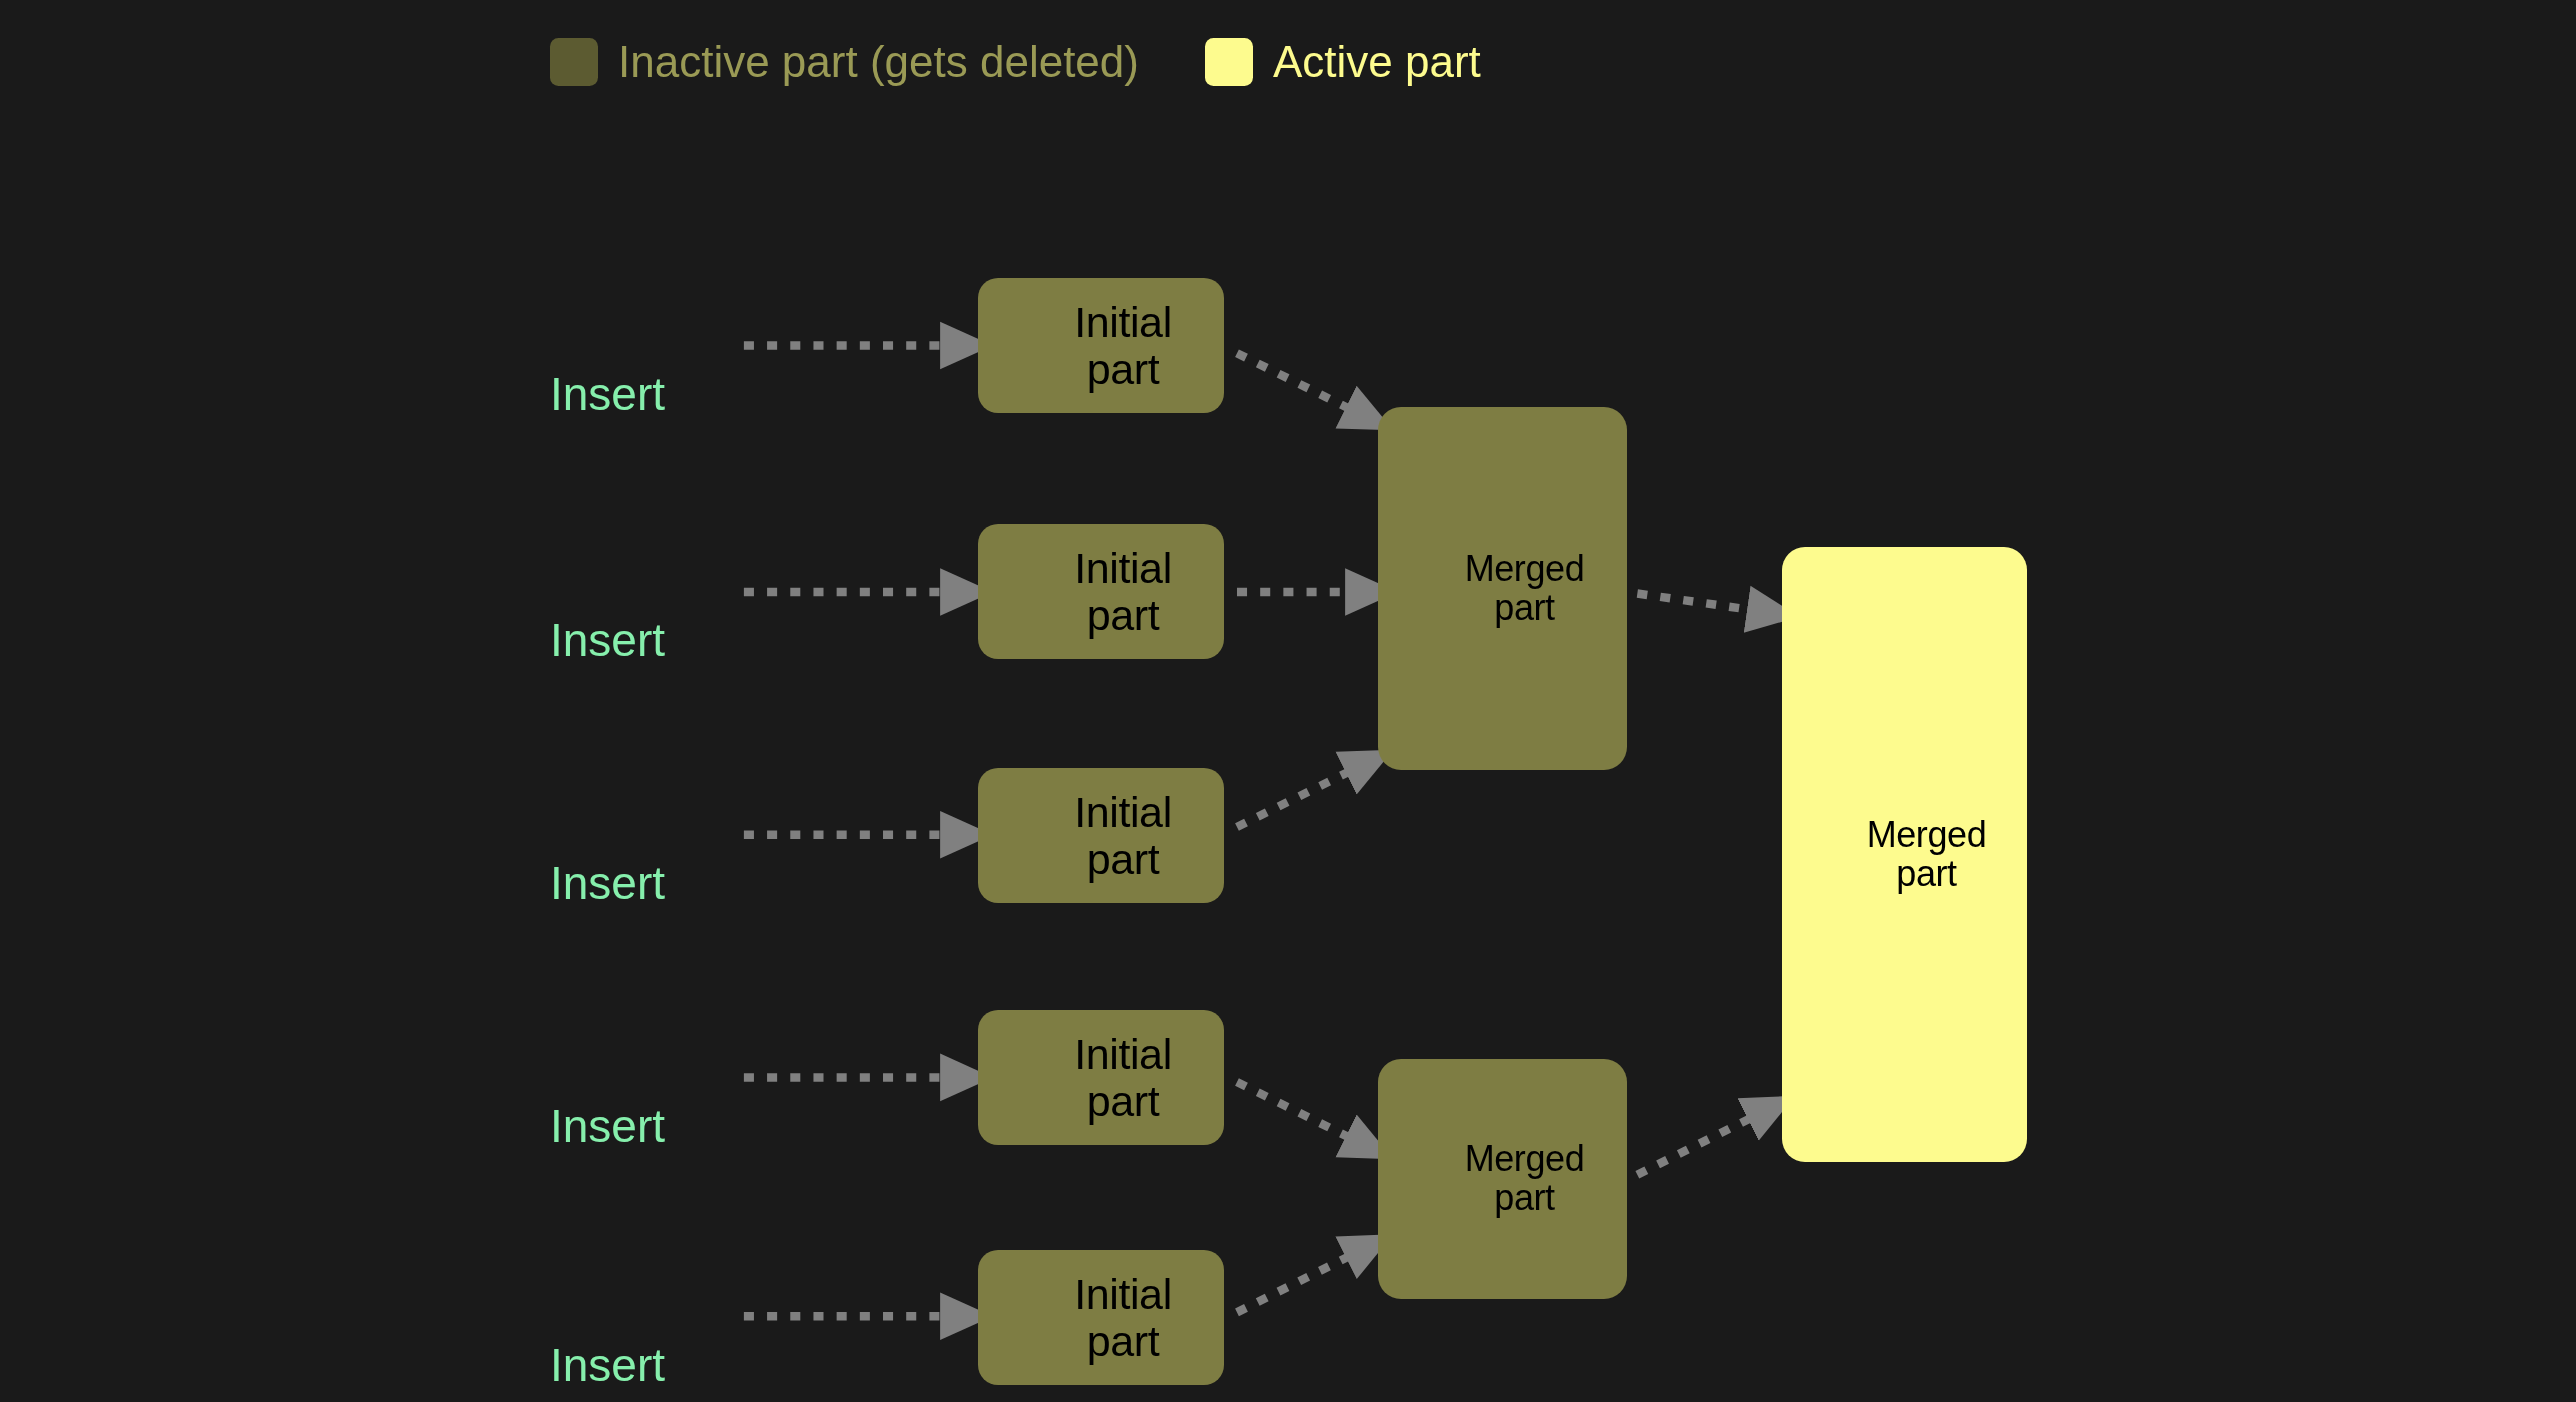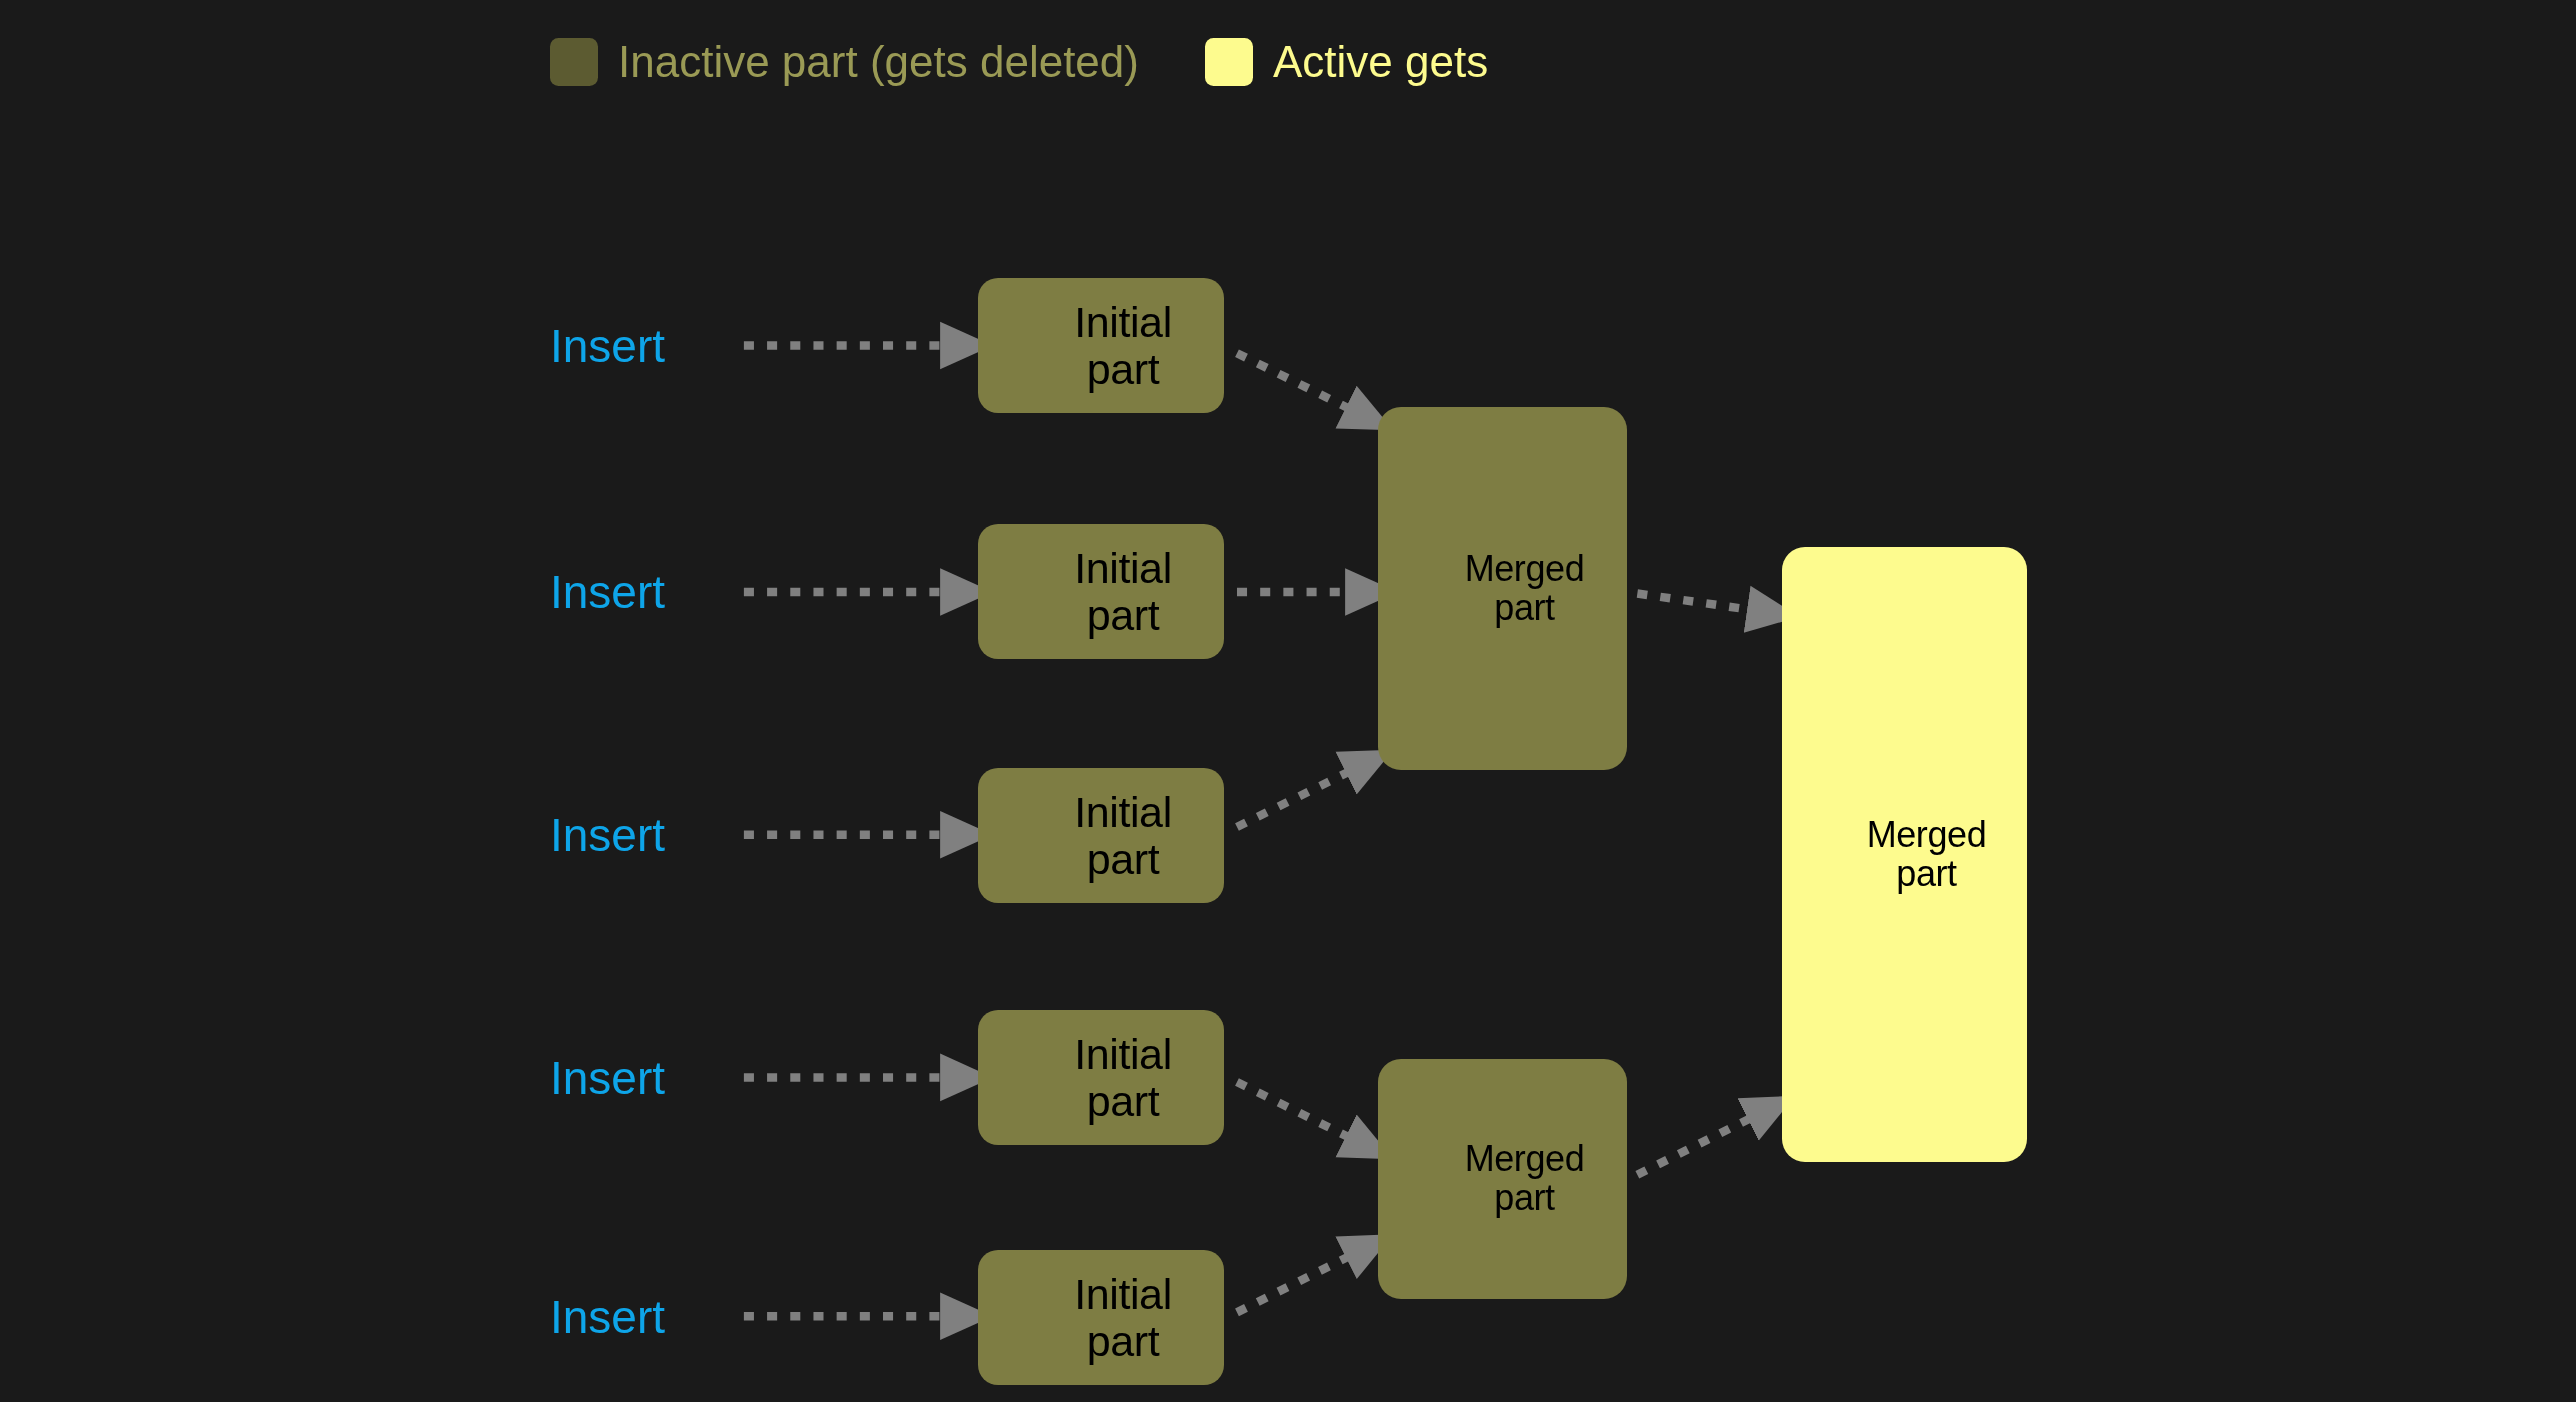--- a/index.html
+++ b/index.html
@@ -78,41 +78,42 @@
     letter-spacing: -0.4px;
     white-space: pre-line;
     padding-left: 44px;
   }
   .node.inactive { background: #7e7d43; }
   .node.active   { background: #fdfb8e; }
   .node.big      { font-size: 36px; border-radius: 23px; }
 
   .insert-label {
     position: absolute;
-    color: #0ea5e9;
+    color: #86efac;
     font-size: 46px;
     line-height: 1;
     white-space: nowrap;
     transform: translateY(-50%);
+    margin-top: 48px;
   }
 </style>
 </head>
 <body>
 
 <div id="stage">
 
   <div class="legend">
     <div class="legend-item">
       <span class="legend-swatch inactive"></span>
       <span class="legend-label inactive">Inactive part (gets deleted)</span>
     </div>
     <span class="legend-gap"></span>
     <div class="legend-item">
       <span class="legend-swatch active"></span>
-      <span class="legend-label active">Active gets</span>
+      <span class="legend-label active">Active part</span>
     </div>
   </div>
 
   <svg id="arrows" viewBox="0 0 3332 1814" width="2576" height="1402" xmlns="http://www.w3.org/2000/svg">
     <defs>
       <marker id="head" markerWidth="7" markerHeight="7" refX="1.1" refY="3.0" orient="auto" markerUnits="strokeWidth">
         <path d="M0,0.2 L6.2,3.0 L0,5.8 Z" fill="#808080"></path>
       </marker>
     </defs>
 

